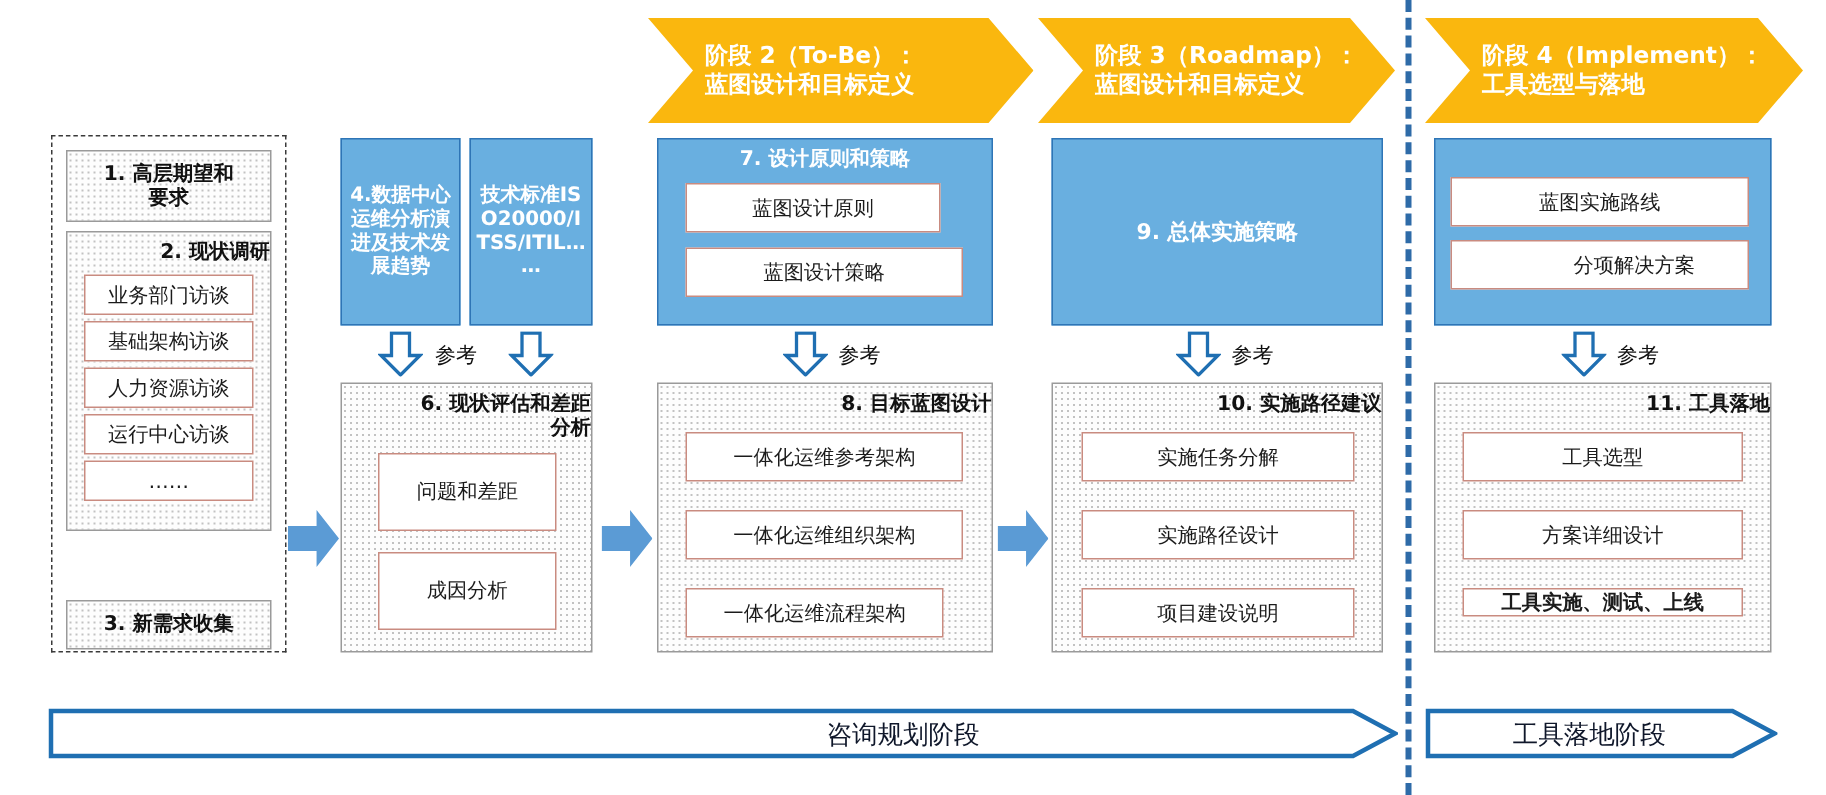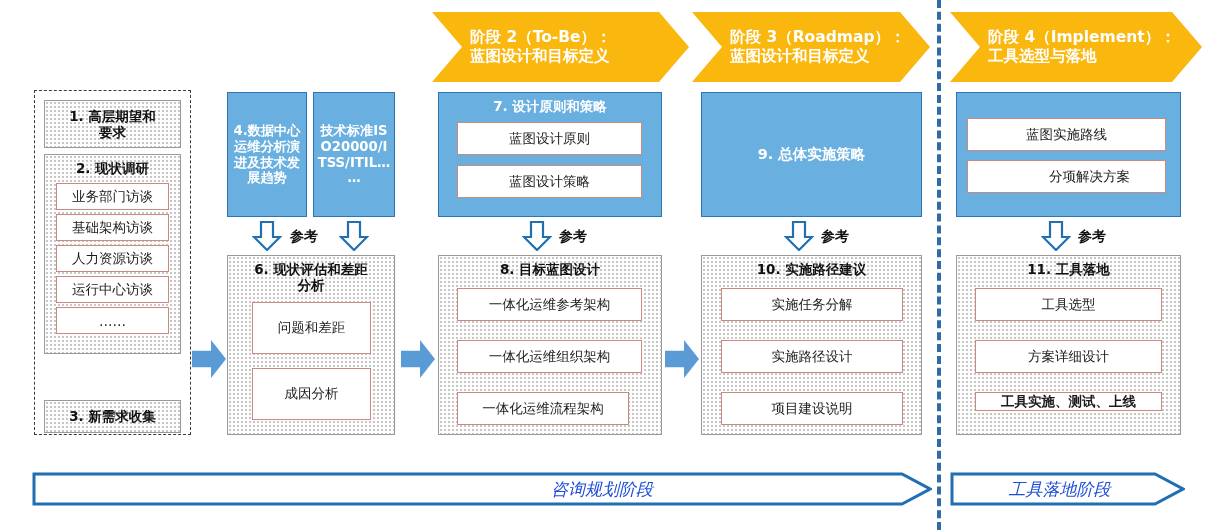--- a/index.html
+++ b/index.html
@@ -35,21 +35,21 @@
   
   .dotbox{
     position:absolute;box-sizing:border-box;
     border:1px solid #9a9a9a;
     background-color:#fdfdfd;
     background-image:radial-gradient(#c2c2c2 0.7px, transparent 0.8px);
     background-size:4px 4px;
   }
   .dotbox > .hdr{
     position:absolute;left:0;right:0;top:6px;
-    text-align:center;font-weight:bold;color:#111;font-size:13.5px;line-height:1.15;
+    text-align:right;font-weight:bold;color:#111;font-size:13.5px;line-height:1.15;
   }
   .dotbox.center-title{
     display:flex;align-items:center;justify-content:center;
     font-weight:bold;color:#111;font-size:13.5px;text-align:center;line-height:1.2;
   }
 
   
   .item{
     position:absolute;box-sizing:border-box;background:#ffffff;
     border:1px solid #c98b80;
@@ -77,34 +77,34 @@
   }
 
   
   .rarrow{
     position:absolute;background:#5B9BD5;
     clip-path:polygon(0 28%, 56% 28%, 56% 0, 100% 50%, 56% 100%, 56% 72%, 0 72%);
   }
   
   .darrow{position:absolute;}
   .ref-label{
-    position:absolute;font-weight:bold;font-size:14px;color:#111;white-space:nowrap;
+    position:absolute;font-weight:normal;font-size:14px;color:#111;white-space:nowrap;
   }
 
   
   .vsep{
     position:absolute;width:0;border-left:4px dashed #2E6BA8;
   }
 
   
   .banner{position:absolute;}
   .banner .btxt{
     position:absolute;left:0;right:0;top:0;bottom:0;
     display:flex;align-items:center;justify-content:center;
-    font-size:17px;color:#1d4ed8;font-style:italic;
+    font-size:17px;color:#0f172a;
   }
   .banner.left .btxt{justify-content:center;transform:translateX(120px);}
 </style>
 </head>
 <body>
 
 <div class="canvas">
 
 
   <div class="chev chev-mid" style="left:432px;top:12px;width:257px;">
@@ -163,21 +163,21 @@
 分析</div>
   </div>
   <div class="item" style="left:252px;top:302px;width:119px;height:52px;">问题和差距</div>
   <div class="item" style="left:252px;top:368px;width:119px;height:52px;">成因分析</div>
 
   <div class="rarrow" style="left:401px;top:340px;width:34px;height:38px;"></div>
 
   <div class="bluebox" style="left:438px;top:92px;width:224px;height:125px;">
     <div class="bhdr">7. 设计原则和策略</div>
   </div>
-  <div class="item" style="left:457px;top:122px;width:185px;height:33px;">蓝图设计原则</div>
+  <div class="item" style="left:457px;top:122px;width:170px;height:33px;">蓝图设计原则</div>
   <div class="item" style="left:457px;top:165px;width:185px;height:33px;">蓝图设计策略</div>
 
   <div class="darrow" style="left:522px;top:221px;width:30px;height:30px;">
     <svg width="30" height="30" viewBox="0 0 30 30">
       <polygon points="9,1 21,1 21,16 28,16 15,29 2,16 9,16" fill="#ffffff" stroke="#1F6FB2" stroke-width="2.2"></polygon>
     </svg>
   </div>
   <div class="ref-label" style="left:559px;top:228px;">参考</div>
 
   <div class="dotbox" style="left:438px;top:255px;width:224px;height:180px;">

